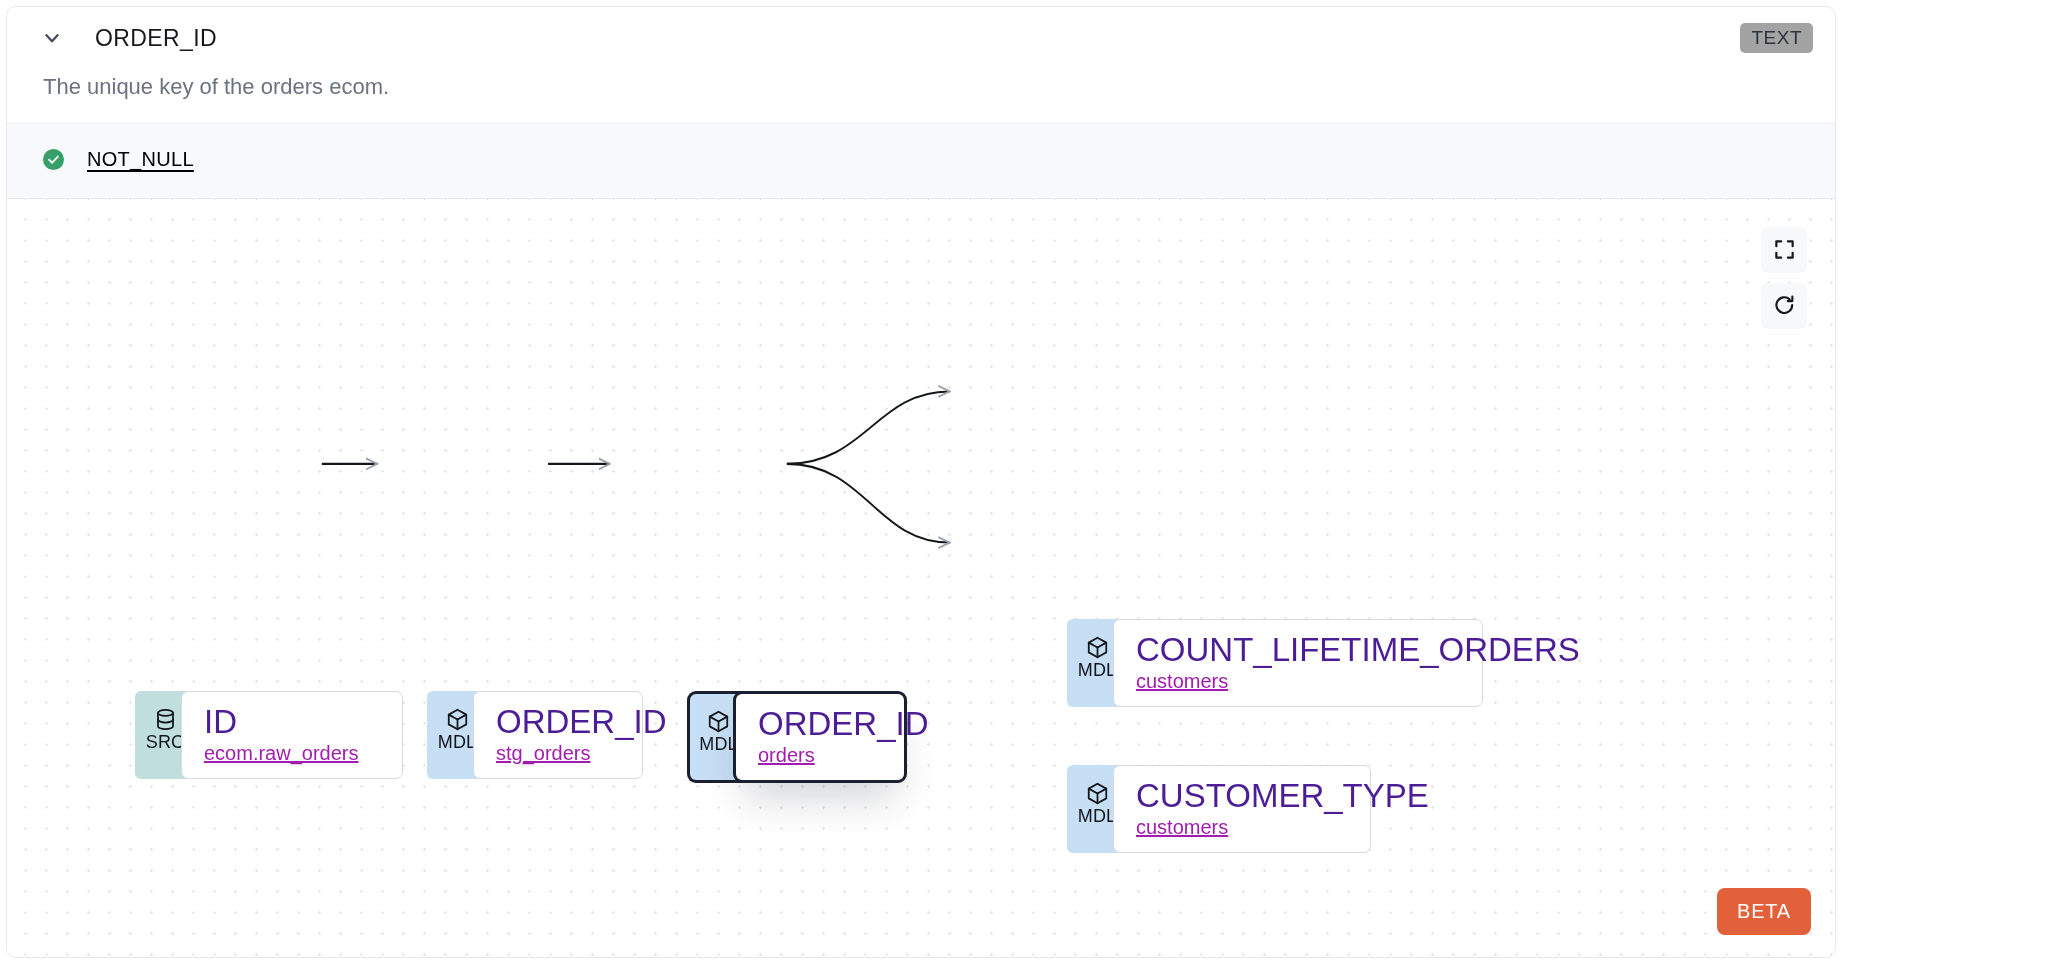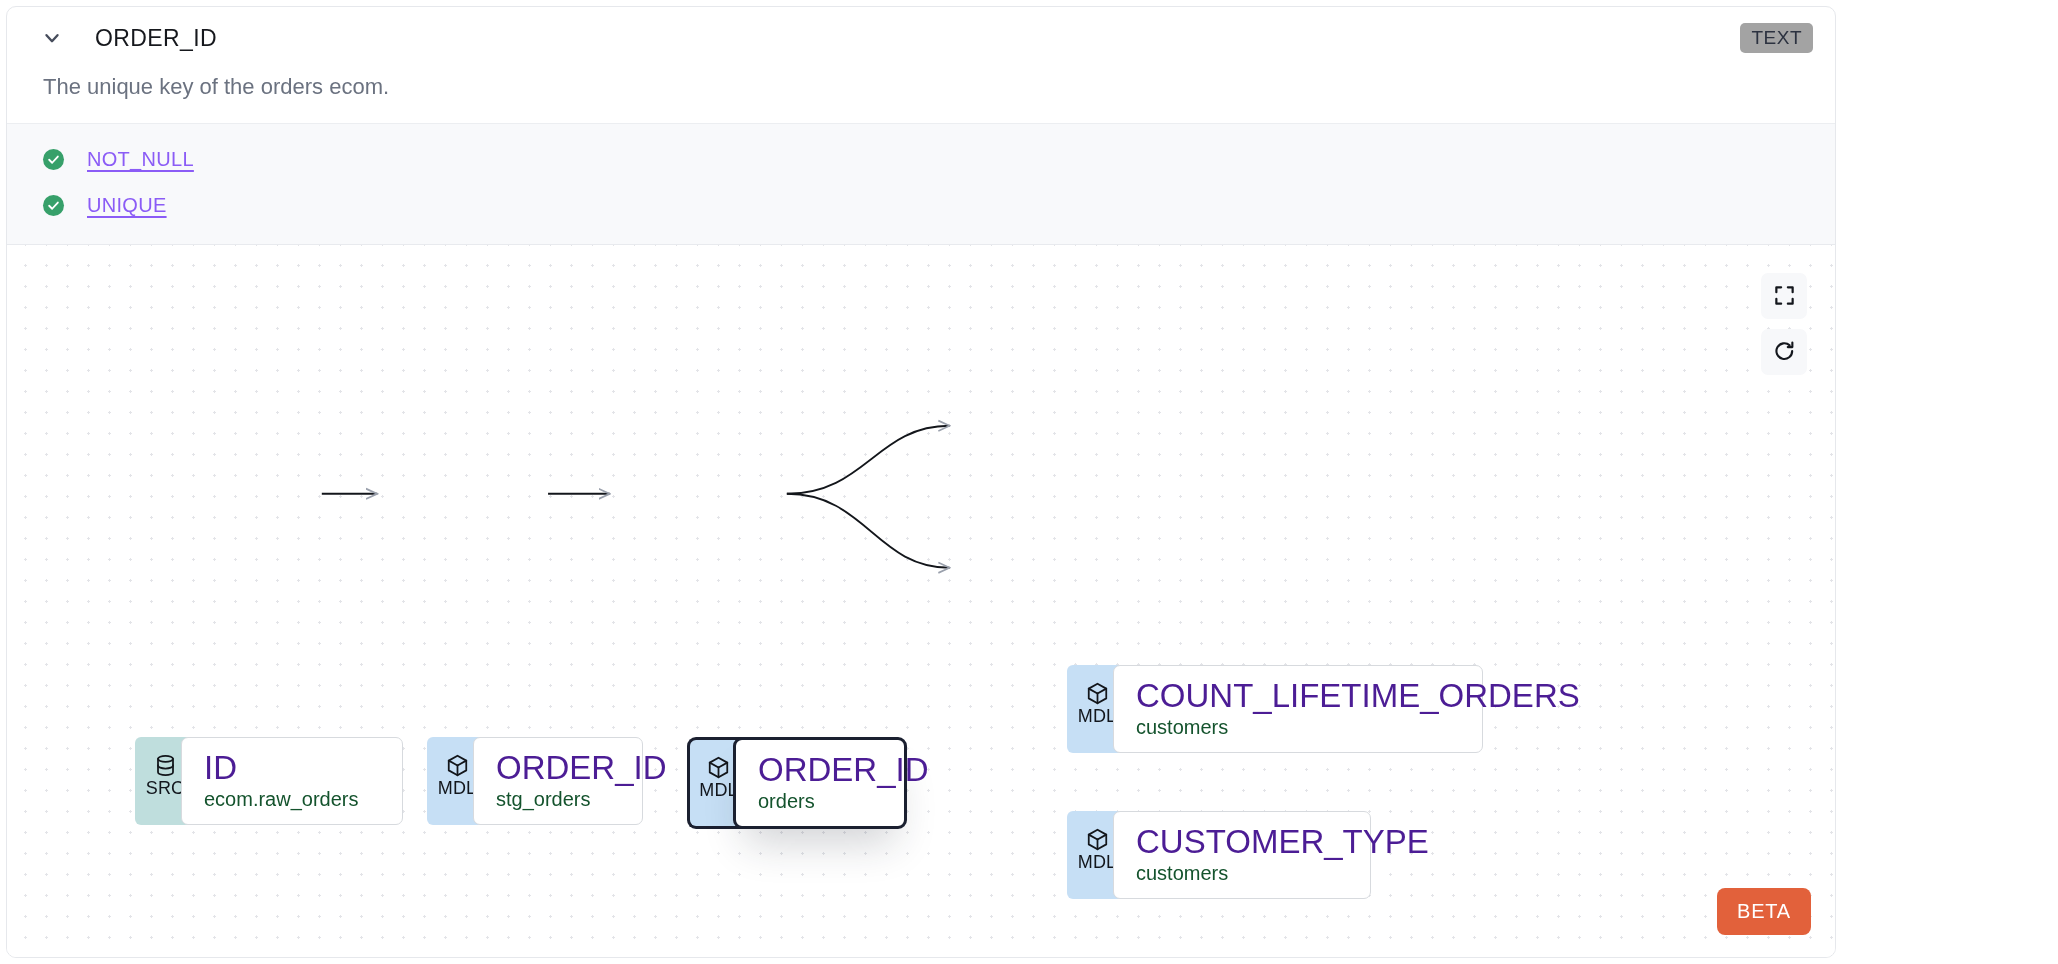--- a/index.html
+++ b/index.html
@@ -97,21 +97,21 @@
     background: #37a06a;
     display: flex;
     align-items: center;
     justify-content: center;
     flex: 0 0 21px;
   }
   .check-icon svg { display: block; }
   .test-link {
     margin-left: 23px;
     font-size: 20px;
-    color: #8b5cf6;
+    color: #000000;
     text-decoration: underline;
     text-underline-offset: 4px;
     letter-spacing: 0.3px;
     cursor: pointer;
     white-space: nowrap;
   }
 
   
   .canvas {
     position: relative;
@@ -172,23 +172,24 @@
     min-width: 0;
   }
   .node-name {
     font-size: 33px;
     color: #4c1d95;
     line-height: 1.12;
     white-space: nowrap;
   }
   .node-sub {
     font-size: 20px;
-    color: #14532d;
+    color: #a21caf;
     line-height: 1.15;
     white-space: nowrap;
+    text-decoration: underline;
   }
 
   
   .node.selected .node-badge {
     border: 3px solid #1b2030;
     border-right: none;
     border-radius: 9px 0 0 9px;
   }
   .node.selected .node-body {
     border: 3px solid #1b2030;
@@ -269,28 +270,20 @@
 
     <div class="test-row">
       <span class="check-icon">
         <svg width="13" height="13" viewBox="0 0 24 24" fill="none" stroke="#ffffff" stroke-width="3.4" stroke-linecap="round" stroke-linejoin="round">
           <polyline points="4 12.5 9.5 18 20 6.5"></polyline>
         </svg>
       </span>
       <span class="test-link">NOT_NULL</span>
     </div>
 
-    <div class="test-row">
-      <span class="check-icon">
-        <svg width="13" height="13" viewBox="0 0 24 24" fill="none" stroke="#ffffff" stroke-width="3.4" stroke-linecap="round" stroke-linejoin="round">
-          <polyline points="4 12.5 9.5 18 20 6.5"></polyline>
-        </svg>
-      </span>
-      <span class="test-link">UNIQUE</span>
-    </div>
 
   </div>
 
   <div class="canvas">
 
     <svg class="edges-svg" viewBox="0 0 2044 733" preserveAspectRatio="none">
       <defs>
         <marker id="arrow" viewBox="0 0 10 10" refX="9" refY="5" markerWidth="7" markerHeight="7" orient="auto-start-reverse">
           <path d="M 0 1.2 L 9 5 L 0 8.8" fill="none" stroke="#9aa0ac" stroke-width="1.3"></path>
         </marker>

